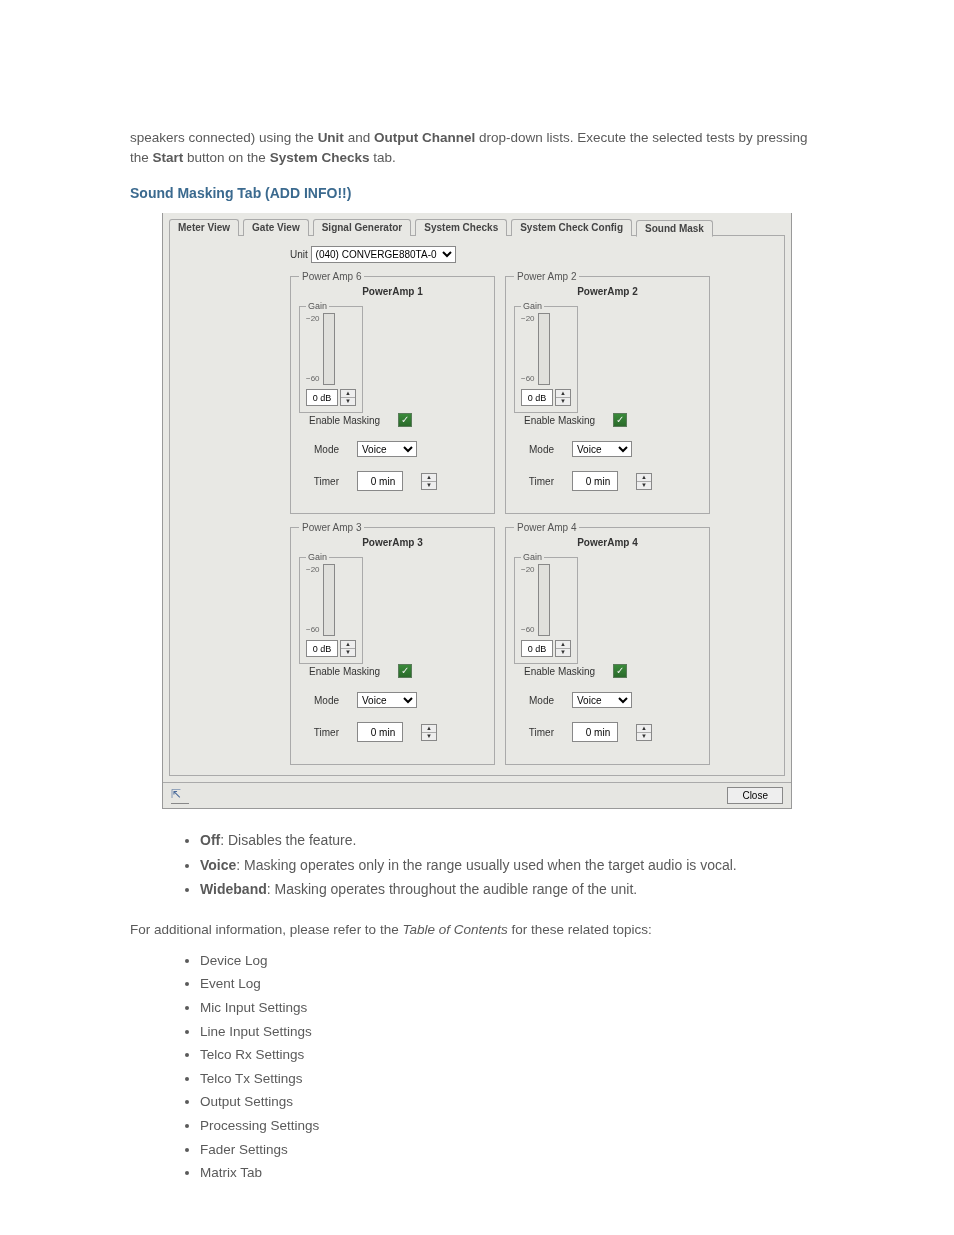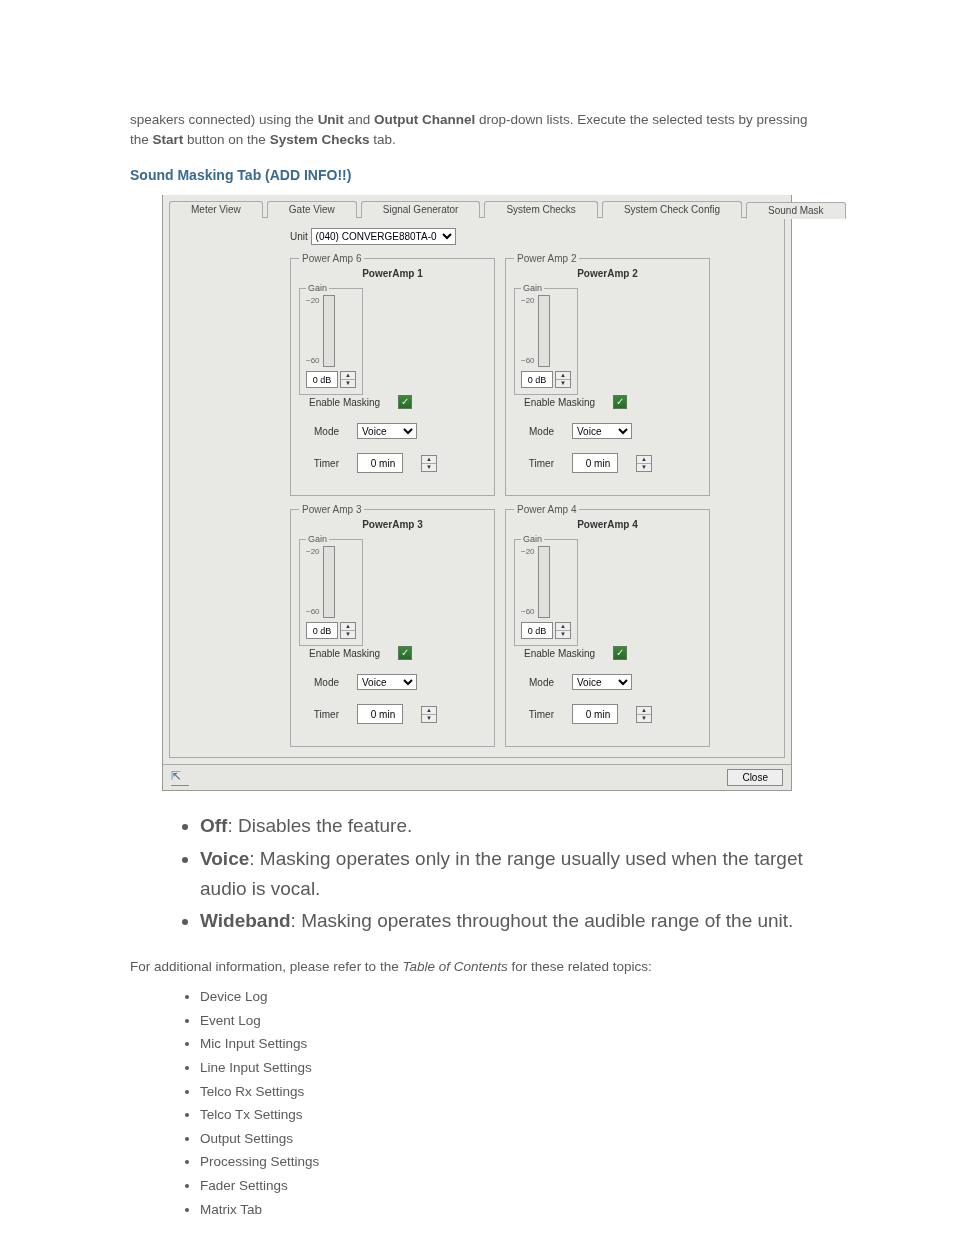--- a/index.html
+++ b/index.html
@@ -9,32 +9,33 @@
     font-family: Arial, Helvetica, sans-serif;
     color: #5a5a5a;
     width: 954px;
   }
   .page {
     padding: 110px 130px 60px 130px;
   }
   .body-text {
     font-size: 13.5px;
     line-height: 1.45;
+    margin-top: 18px;
   }
   .body-text b { color: #5a5a5a; }
   .section-heading {
     color: #3b6a8f;
     font-weight: bold;
     font-size: 14px;
     margin-top: 18px;
   }
   .para { margin: 10px 0; font-size:13.5px; line-height:1.45; }
   .bullets {
     margin: 8px 0 20px 30px;
-    font-size: 19px;
+    font-size: 14px;
     line-height: 1.6;
   }
   .bullets li { margin-bottom: 2px; }
   .bold-links {
     margin: 6px 0 0 30px;
     font-size: 13.5px;
     line-height: 1.6;
   }
   .bold-links li { font-weight: normal; margin-bottom: 2px; }
   .bold-links li::marker, .bullets li::marker { color:#5a5a5a; }
@@ -84,23 +85,24 @@
     display:flex;
     gap:4px;
     padding: 6px 6px 0 6px;
     font-size:10px;
     color:#444;
   }
   .tabstrip .tab {
     border:1px solid #aaa;
     border-bottom:none;
     background:#e8e8e4;
-    padding:2px 21px;
+    padding:2px 8px;
     border-radius:3px 3px 0 0;
     white-space:nowrap;
+    font-weight:bold;
   }
   .tabstrip .tab.active {
     background:#e8e8e4;
     position:relative;
     top:1px;
     border-bottom:1px solid #e8e8e4;
   }
   .tabpane {
     border:1px solid #aaa;
     margin: -1px 6px 6px 6px;

